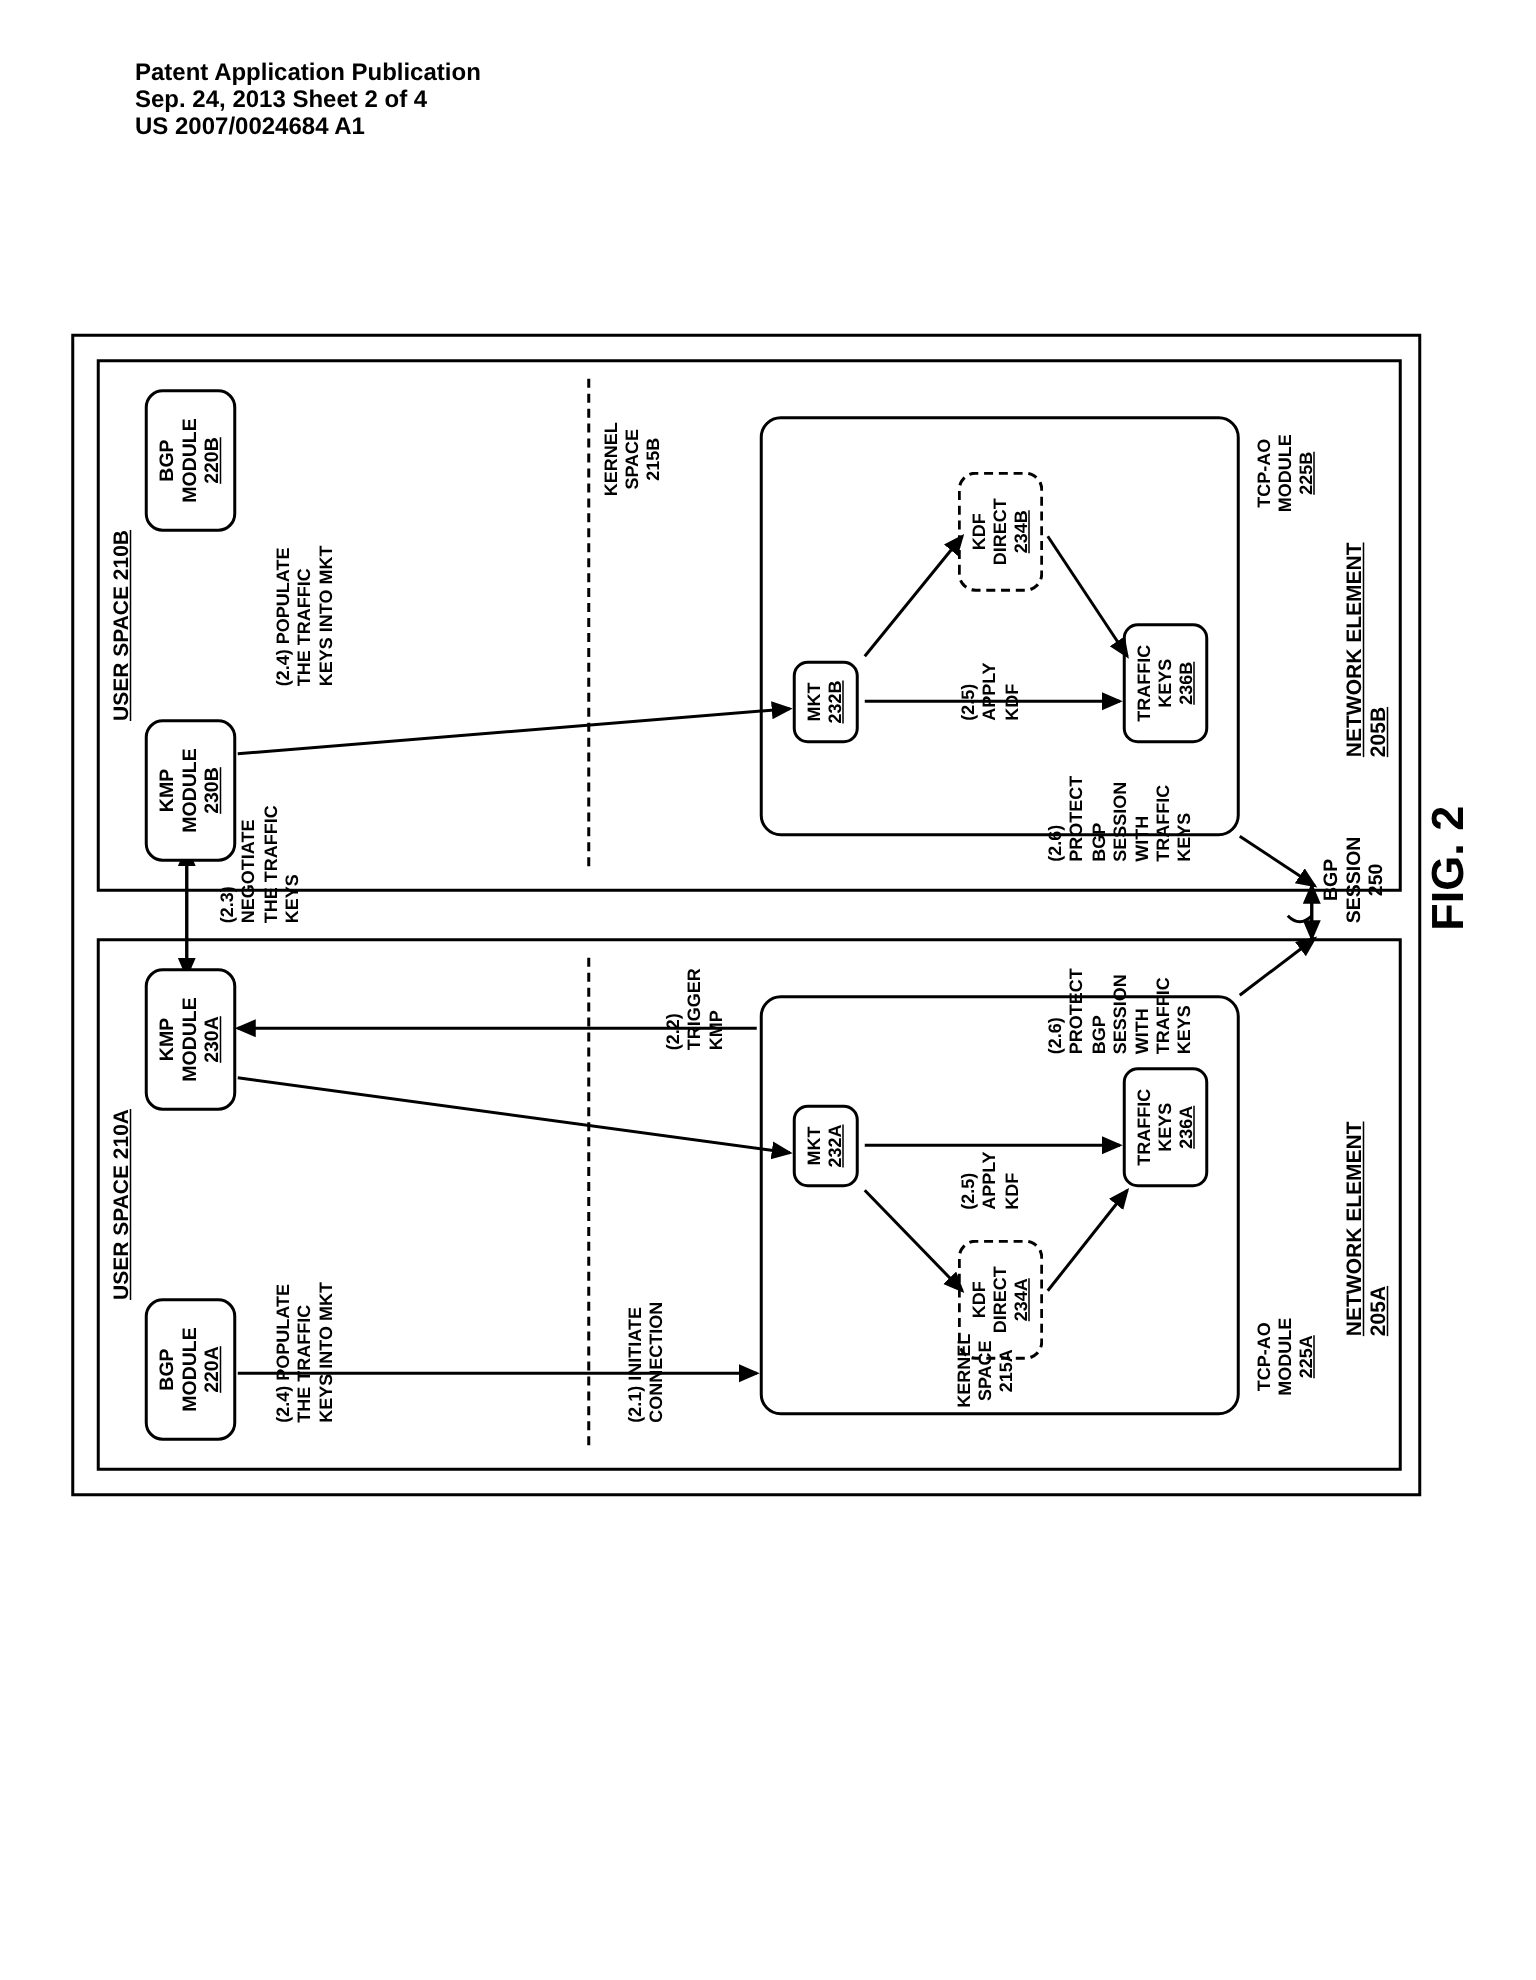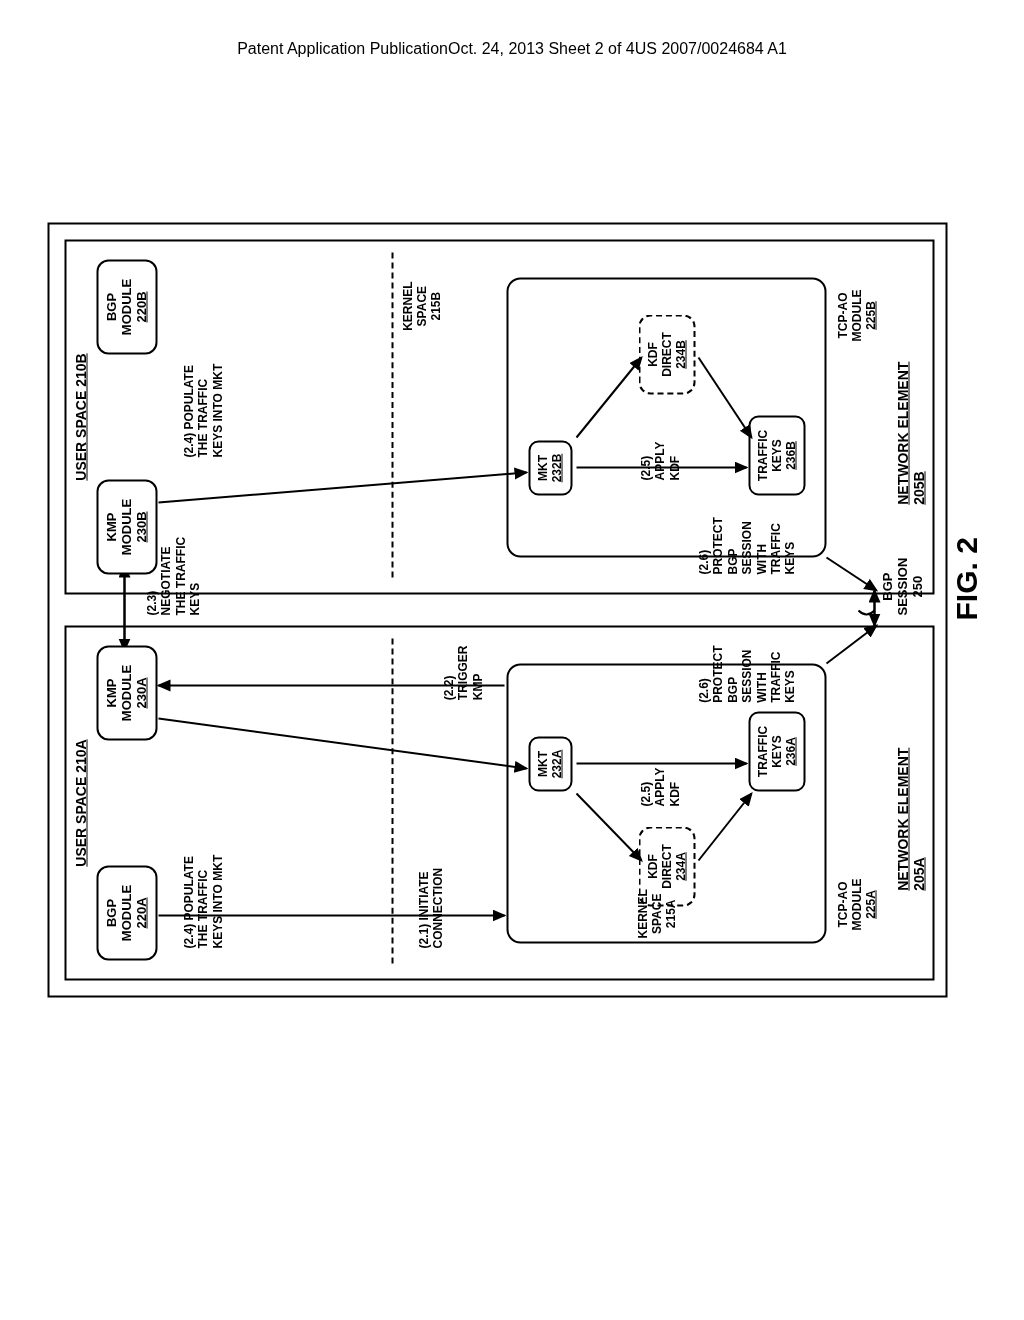--- a/index.html
+++ b/index.html
@@ -17,21 +17,22 @@
     padding: 50px 60px;
   }
   .header {
     position: absolute;
     top: 40px;
     left: 0; right: 0;
     display: flex;
     justify-content: center;
     padding: 0 90px;
     font-size: 16px;
-    font-weight: normal;
+    font-weight: bold;
+    flex-direction: column;
   }
   .canvas {
     position: absolute;
     top: 160px;
     left: 110px;
     width: 775px;
     height: 900px;
     border: 2px solid #000;
     transform: rotate(-90deg);
     transform-origin: center center;
@@ -138,21 +139,21 @@
     text-align: center;
   }
 </style>
 </head>
 <body>
 
 <div class="page">
 
   <div class="header">
     <div>Patent Application Publication</div>
-    <div>Oct. 24, 2013  Sheet 2 of 4</div>
+    <div>Sep. 24, 2013  Sheet 2 of 4</div>
     <div>US 2007/0024684 A1</div>
   </div>
 
   <div class="canvas">
 
     <div class="ne neA">
       <div class="userspace-label">USER SPACE 210A</div>
       <div class="ne-label">NETWORK ELEMENT 205A</div>
 
       <div class="dashed-line" style="top:325px;"></div>

